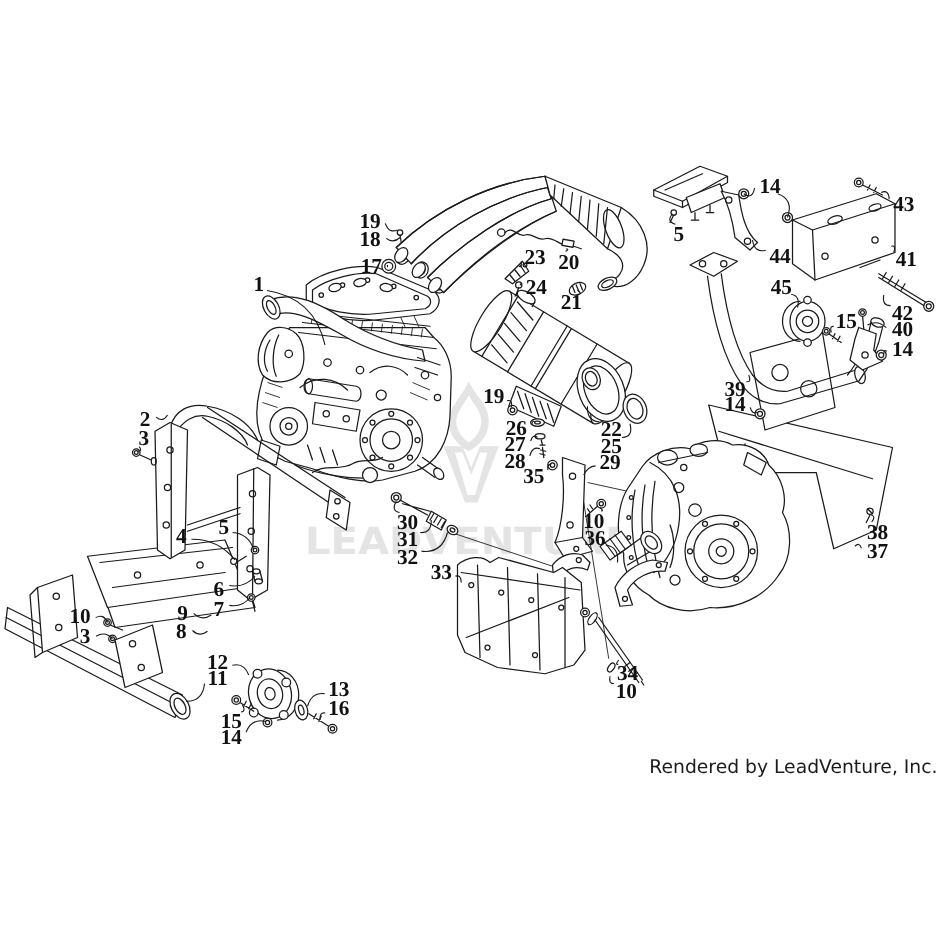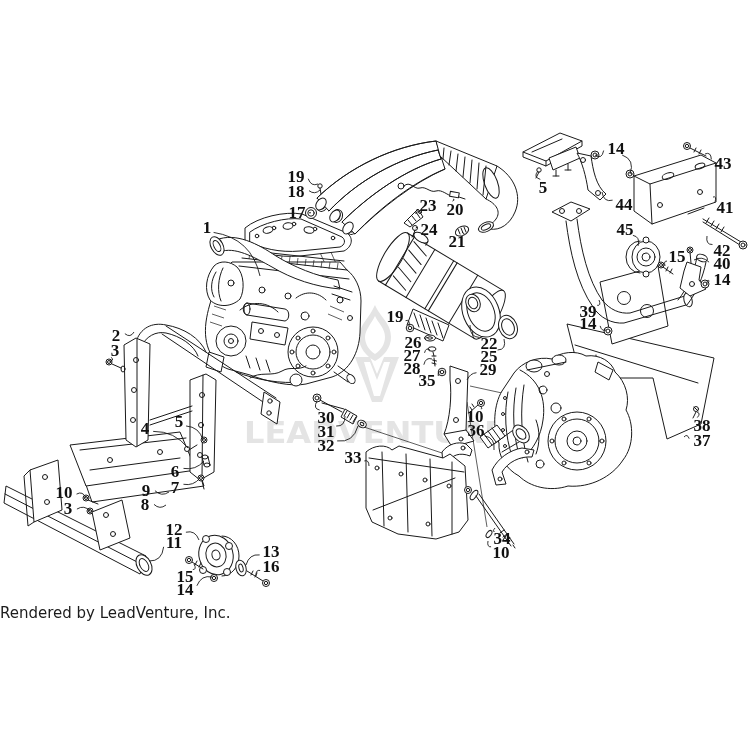--- a/index.html
+++ b/index.html
@@ -6,21 +6,21 @@
   #stage{position:relative;width:750px;height:750px;background:#fff;overflow:hidden;}
   svg{position:absolute;top:0;left:0;}
   .ln{fill:none;stroke:#1a1a1a;stroke-width:1;stroke-linecap:round;stroke-linejoin:round;}
   .lnw{fill:#ffffff;stroke:#1a1a1a;stroke-width:1;stroke-linejoin:round;}
   .thin{fill:none;stroke:#1a1a1a;stroke-width:0.7;}
   .callout{font:bold 17px "Liberation Serif",serif;fill:#111;}
   .leader{fill:none;stroke:#1a1a1a;stroke-width:0.9;}
   .wm{fill:#e4e4e4;}
   .wm-in{fill:#ffffff;}
   .wm-text{font:bold 30px "DejaVu Sans",sans-serif;fill:#e4e4e4;}
-  #footer{position:absolute;left:0;top:604px;width:750px;text-align:left;
+  #footer{position:absolute;left:0;top:604px;width:750px;text-align:right;
           font:15px "DejaVu Sans",sans-serif;color:#1c1c1c;}
 </style>
 </head>
 <body>
 <div id="stage">
 
 <svg width="750" height="750" viewBox="0 0 750 750">
 
   <g>
     <path class="wm" d="M375,305 C380,317 391,323 391,337 C391,348 384,356 375,361 C366,356 359,348 359,337 C359,329 364,323 368,317 C371,313 373,309 375,305 Z"></path>

